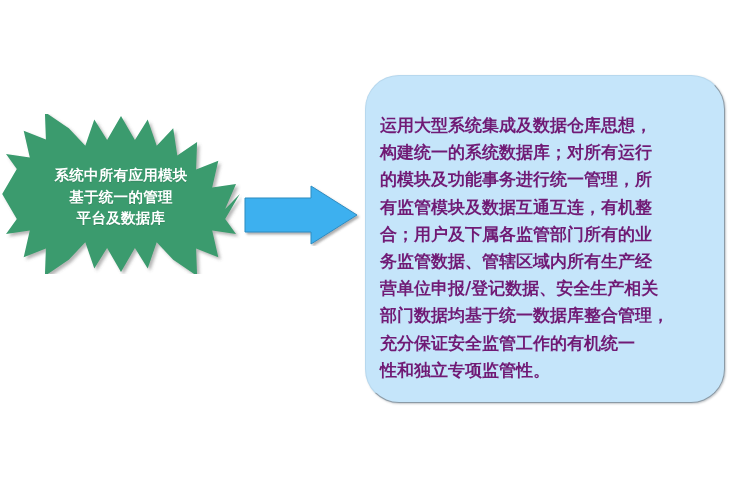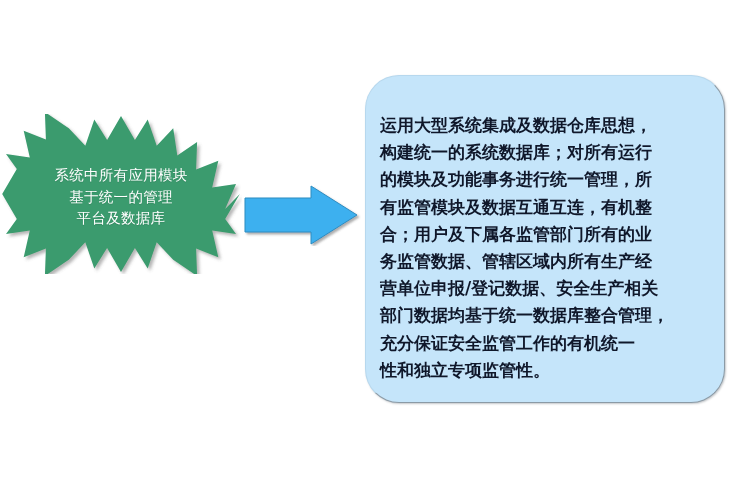--- a/index.html
+++ b/index.html
@@ -38,21 +38,21 @@
     display: block;
   }
   .star-text {
     position: absolute;
     left: 0px;
     top: 51px;
     width: 242px;
     text-align: center;
     color: #ffffff;
     font-size: 14.5px;
-    font-weight: normal;
+    font-weight: bold;
     line-height: 21.5px;
     letter-spacing: 0.3px;
     white-space: pre-line;
     text-shadow: 0px 1px 1px rgba(0,0,0,0.12);
   }
 
   
   .arrow-wrap {
     position: absolute;
     left: 243px;
@@ -79,21 +79,21 @@
     border-right-color: #8b9aa5;
     border-bottom-color: #8b9aa5;
     box-sizing: border-box;
     box-shadow: 1px 1px 2px rgba(60,70,80,0.30);
   }
   .panel-text {
     position: absolute;
     left: 14px;
     top: 36px;
     width: 336px;
-    color: #0f172a;
+    color: #701a75;
     font-size: 17px;
     font-weight: bold;
     line-height: 27.2px;
     letter-spacing: 0px;
     white-space: pre-line;
     text-align: left;
     text-indent: 0;
   }
 </style>
 </head>

